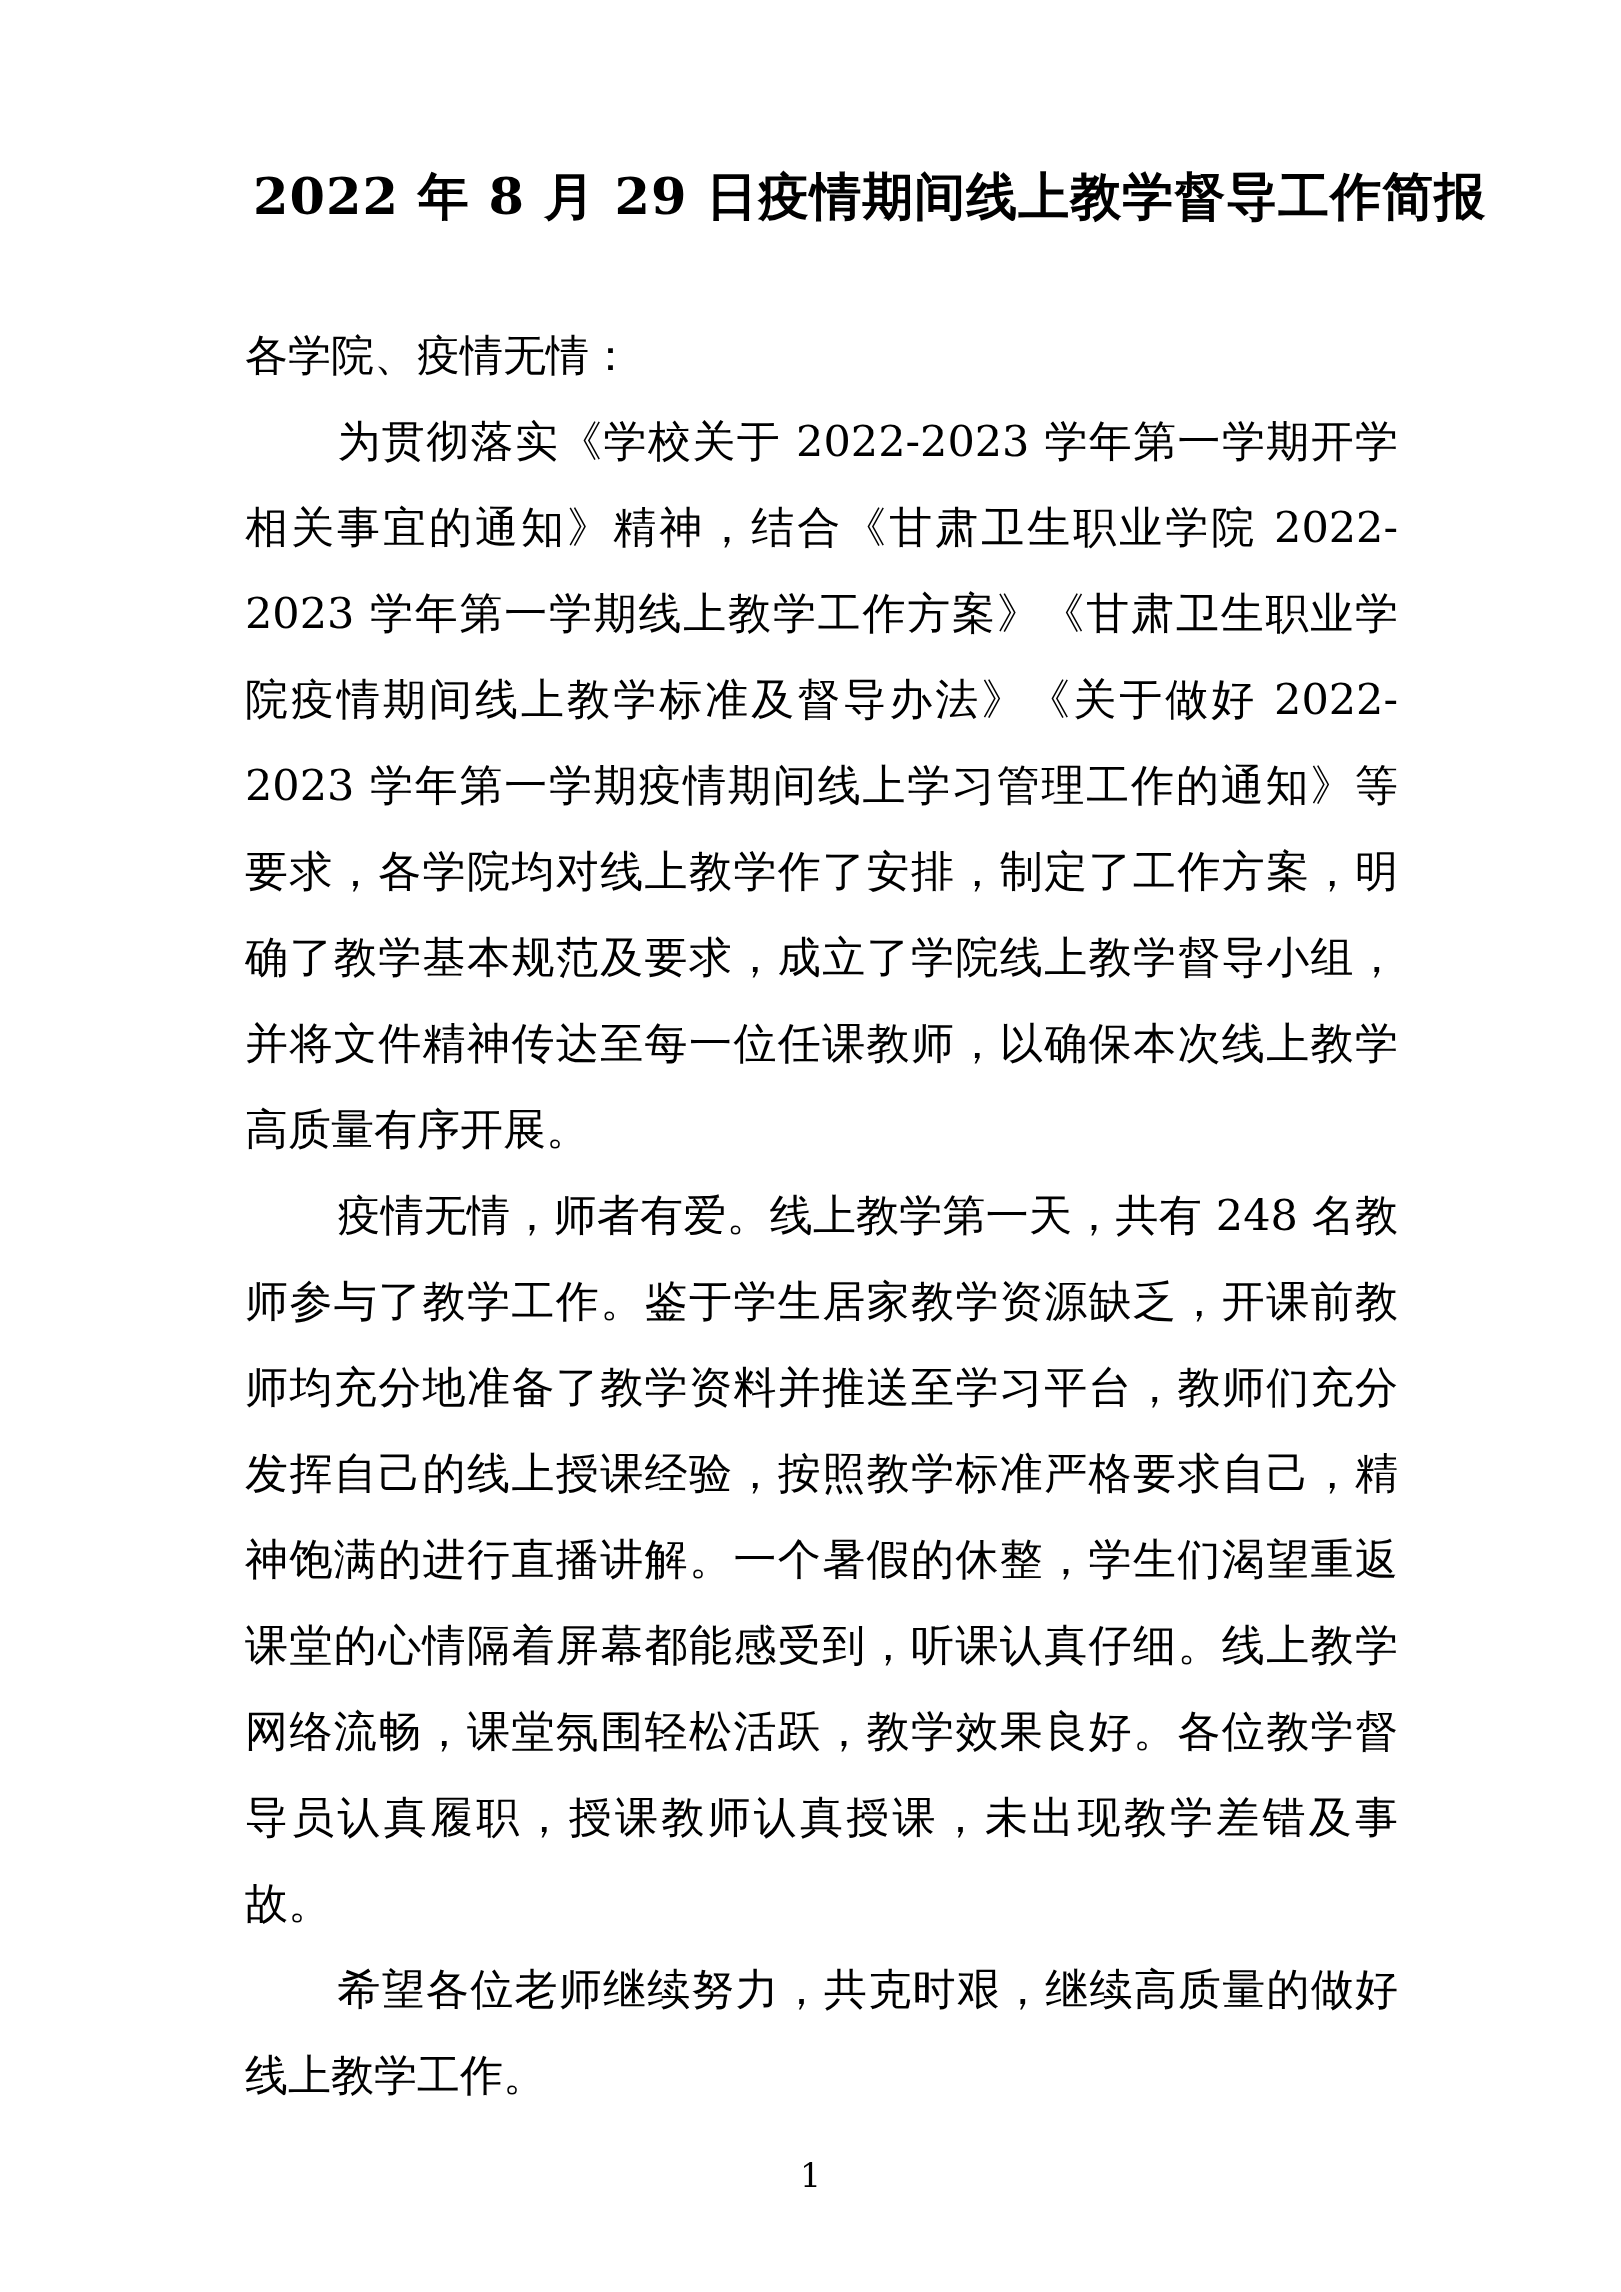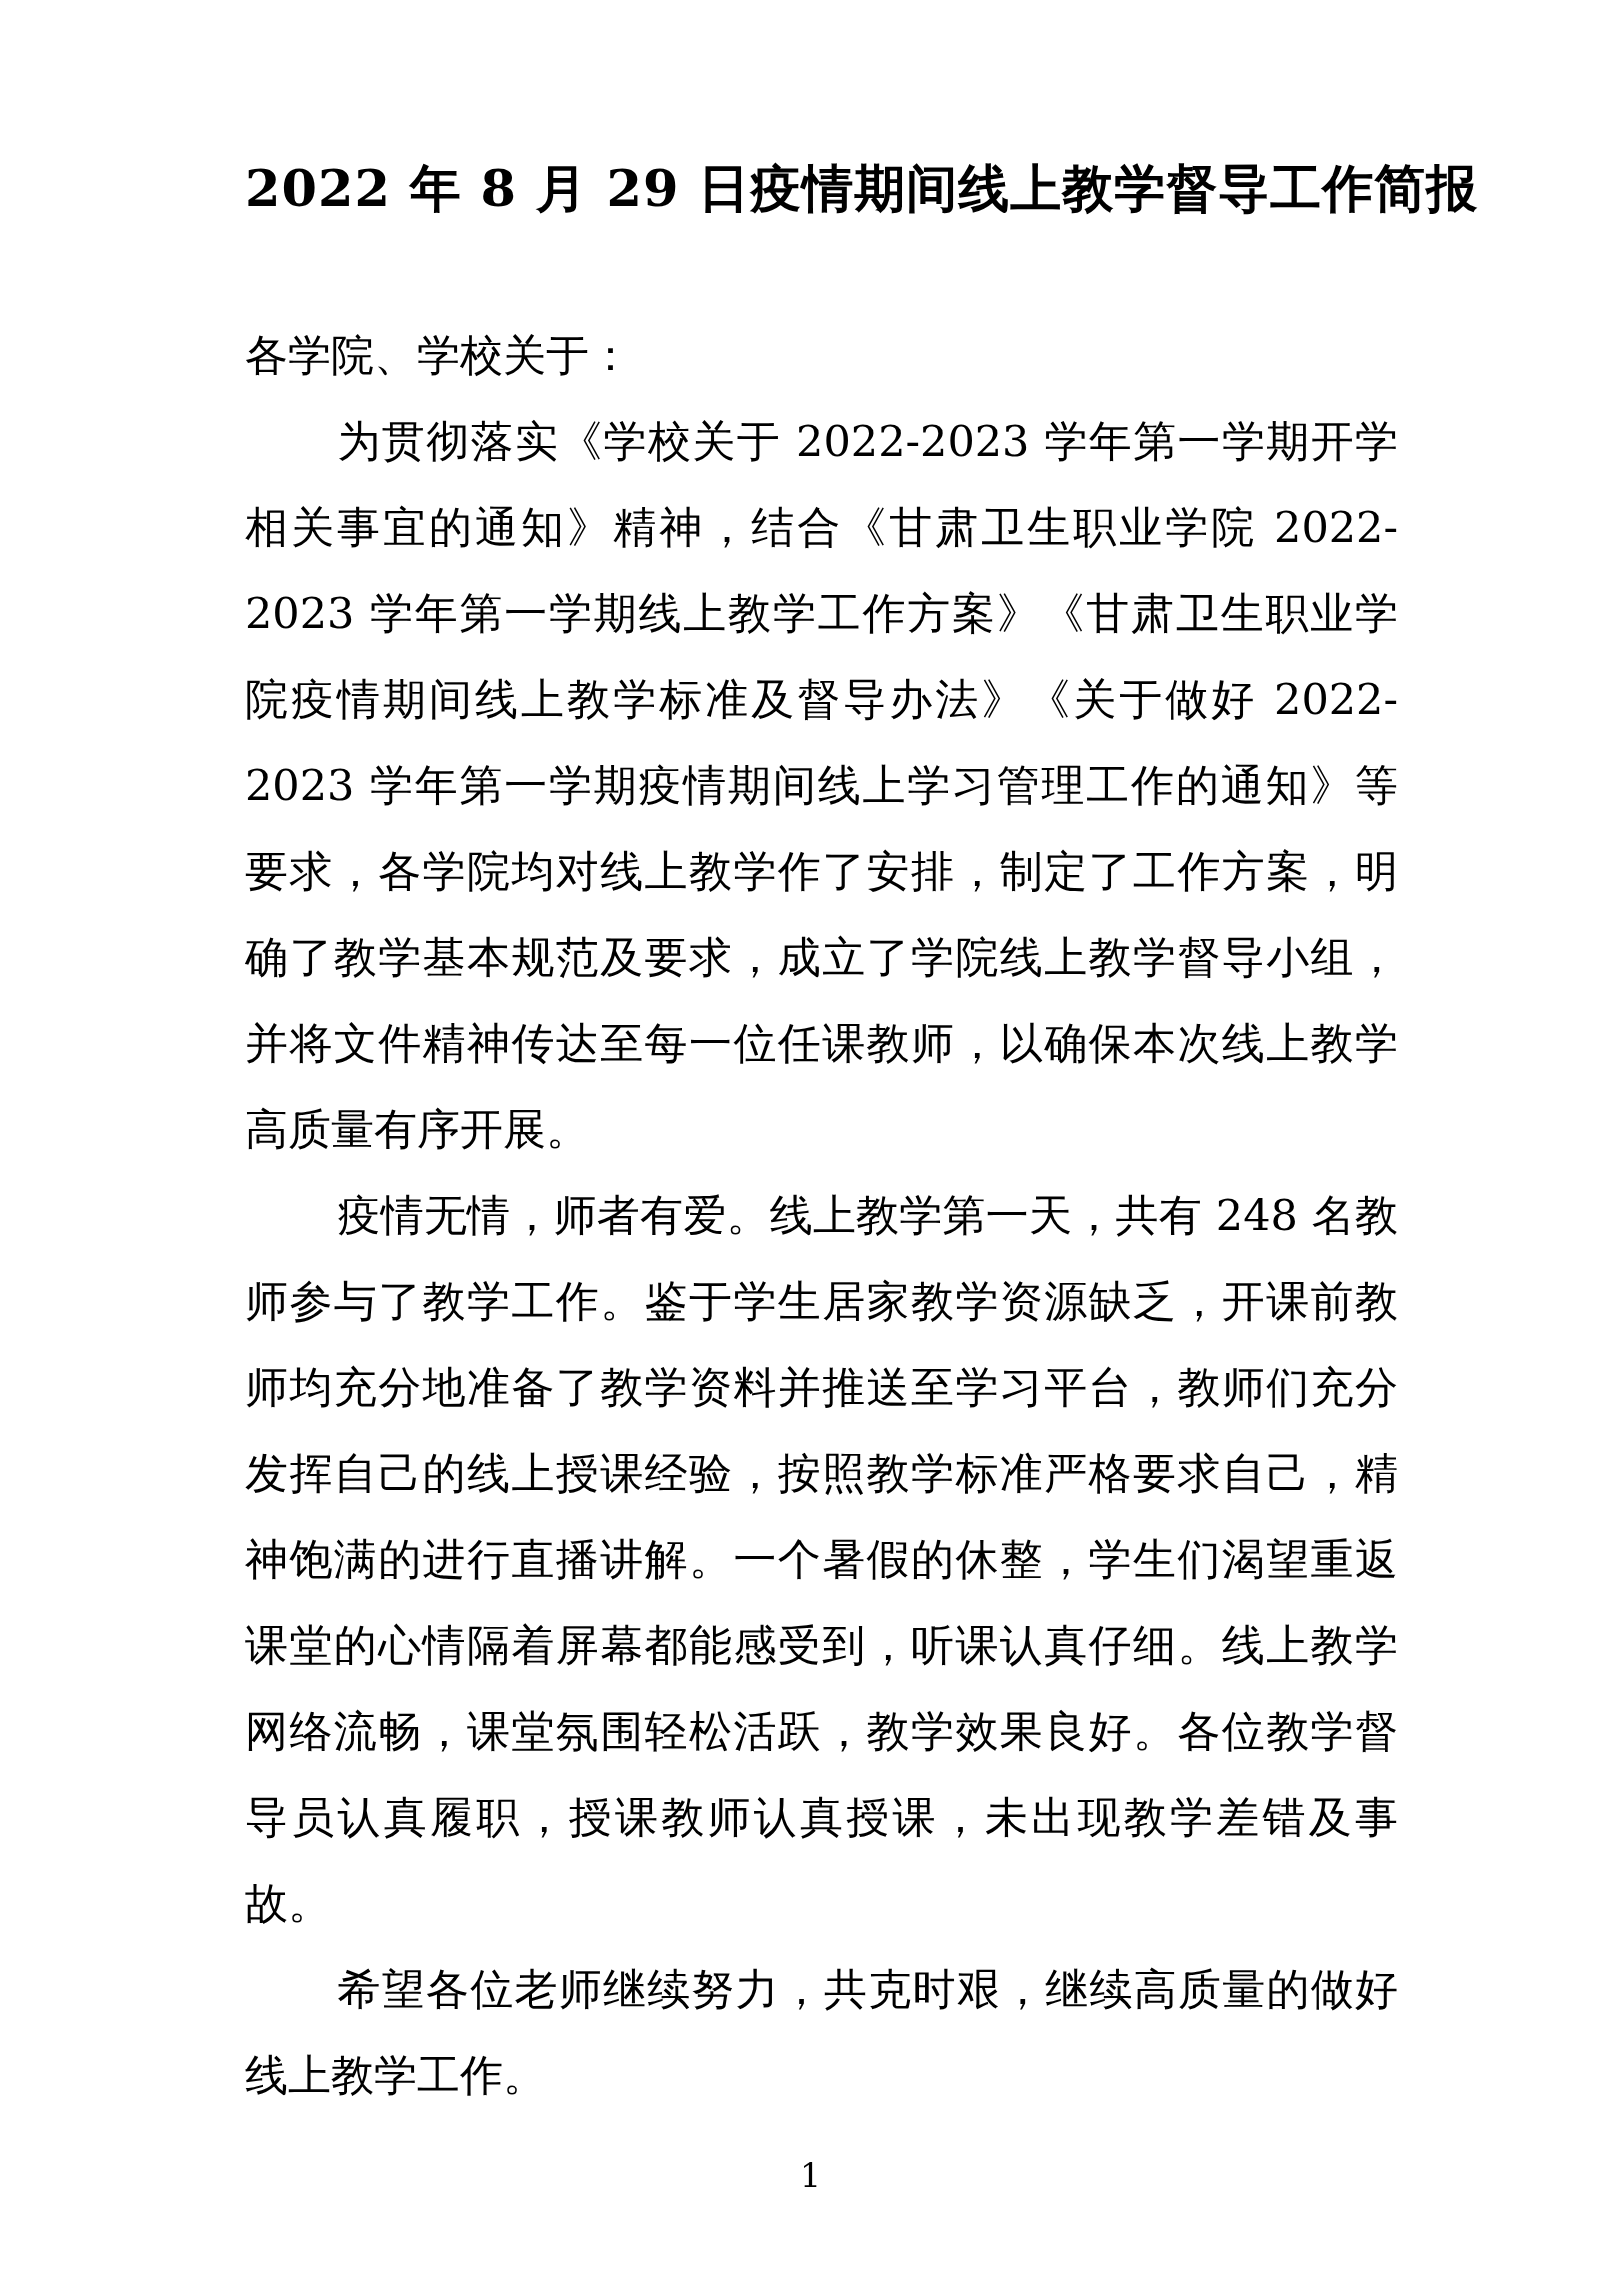--- a/index.html
+++ b/index.html
@@ -14,21 +14,21 @@
       background: #ffffff;
       color: #000000;
       font-family: "DejaVu Serif", "Liberation Serif", serif;
       overflow: hidden;
     }
     .doc-title {
       position: absolute;
       top: 155px;
       left: 245px;
       width: 1153px;
-      margin: 0;
+      margin: 8px;
       font-size: 51px;
       font-weight: bold;
       text-align: center;
       letter-spacing: 1px;
       white-space: nowrap;
     }
     .body-text {
       position: absolute;
       top: 312px;
       left: 245px;
@@ -57,21 +57,21 @@
     }
   </style>
 </head>
 <body>
 
 <div class="page">
 
   <h1 class="doc-title">2022 年 8 月 29 日疫情期间线上教学督导工作简报</h1>
 
   <div class="body-text">
-    <p class="salutation">各学院、学校关于：</p>
+    <p class="salutation">各学院、疫情无情：</p>
     <p class="para">为贯彻落实《学校关于 2022-2023 学年第一学期开学相关事宜的通知》精神，结合《甘肃卫生职业学院 2022-2023 学年第一学期线上教学工作方案》《甘肃卫生职业学院疫情期间线上教学标准及督导办法》《关于做好 2022-2023 学年第一学期疫情期间线上学习管理工作的通知》等要求，各学院均对线上教学作了安排，制定了工作方案，明确了教学基本规范及要求，成立了学院线上教学督导小组，并将文件精神传达至每一位任课教师，以确保本次线上教学高质量有序开展。</p>
     <p class="para">疫情无情，师者有爱。线上教学第一天，共有 248 名教师参与了教学工作。鉴于学生居家教学资源缺乏，开课前教师均充分地准备了教学资料并推送至学习平台，教师们充分发挥自己的线上授课经验，按照教学标准严格要求自己，精神饱满的进行直播讲解。一个暑假的休整，学生们渴望重返课堂的心情隔着屏幕都能感受到，听课认真仔细。线上教学网络流畅，课堂氛围轻松活跃，教学效果良好。各位教学督导员认真履职，授课教师认真授课，未出现教学差错及事故。</p>
     <p class="para">希望各位老师继续努力，共克时艰，继续高质量的做好线上教学工作。</p>
   </div>
 
   <div class="page-number">1</div>
 
 </div>
 
 

